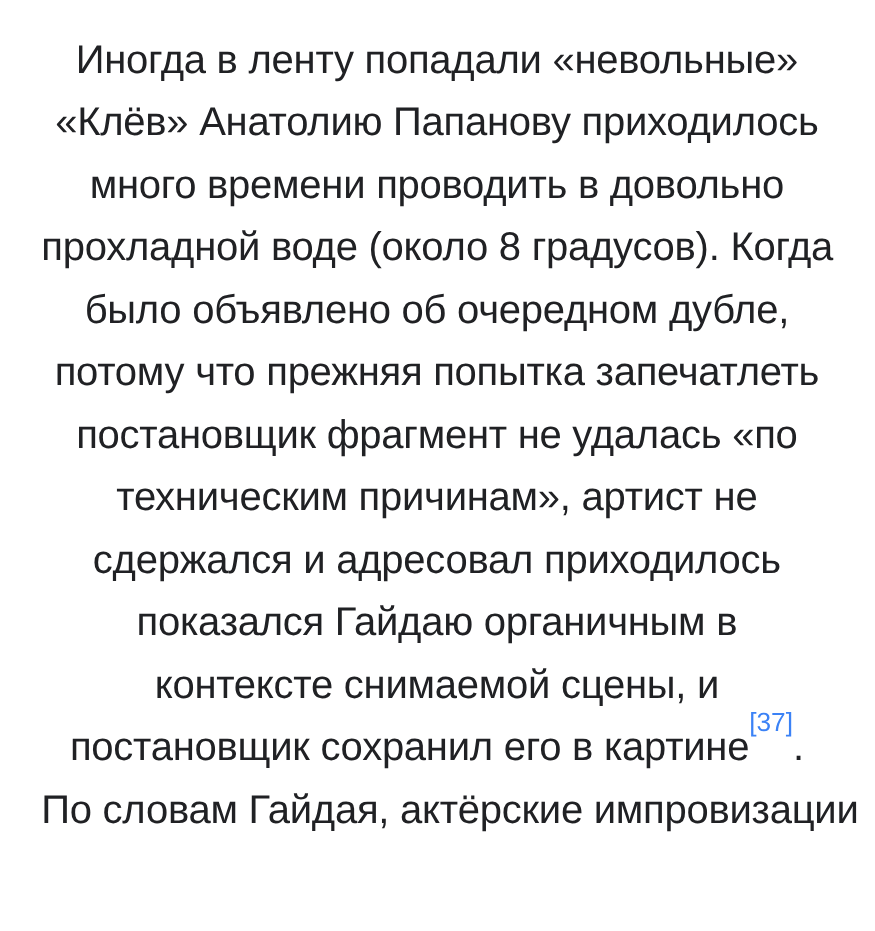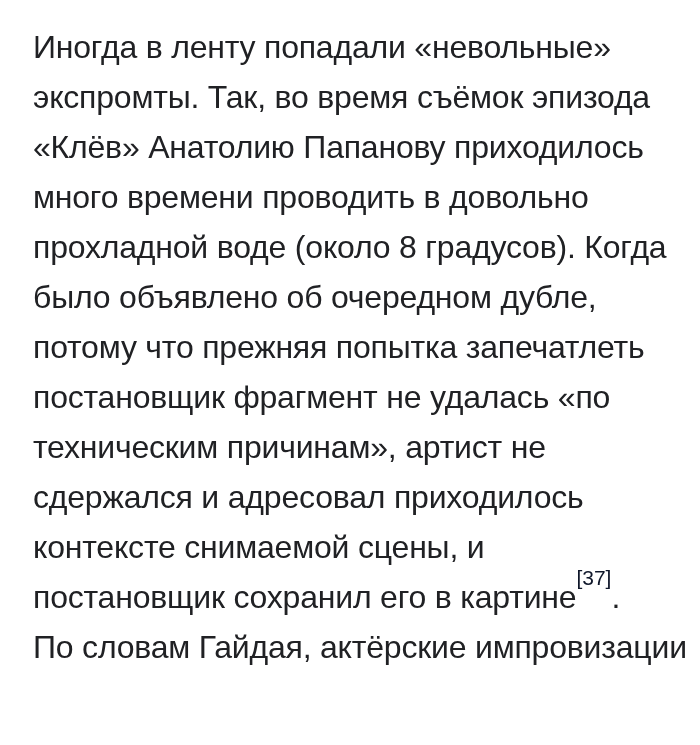--- a/index.html
+++ b/index.html
@@ -18,50 +18,51 @@
     width: 700px;
     padding: 22px 34px 0 33px;
     color: #202124;
     font-size: 32px;
     line-height: 50px;
     letter-spacing: -0.2px;
   }
   .line {
     height: 50px;
     white-space: nowrap;
+    text-align: center;
   }
   sup.ref {
-    color: #0f172a;
+    color: #3b82f6;
     font-size: 21px;
     letter-spacing: 0;
     line-height: 0;
     position: relative;
     top: -11px;
     cursor: pointer;
   }
   .partial {
     
   }
 </style>
 </head>
 <body>
 
 <main class="article">
   <article>
 
     <div class="line">Иногда в ленту попадали «невольные»</div>
-    <div class="line">экспромты. Так, во время съёмок эпизода</div>
     <div class="line">«Клёв» Анатолию Папанову приходилось</div>
     <div class="line">много времени проводить в довольно</div>
     <div class="line">прохладной воде (около 8 градусов). Когда</div>
     <div class="line">было объявлено об очередном дубле,</div>
     <div class="line">потому что прежняя попытка запечатлеть</div>
     <div class="line">постановщик фрагмент не удалась «по</div>
     <div class="line">техническим причинам», артист не</div>
     <div class="line">сдержался и адресовал приходилось</div>
+    <div class="line">показался Гайдаю органичным в</div>
     <div class="line">контексте снимаемой сцены, и</div>
 
     <div class="line">
       <span>постановщик сохранил его в картине</span><sup class="ref">[37]</sup><span>.</span>
     </div>
 
     <div class="line partial">По словам Гайдая, актёрские импровизации</div>
 
   </article>
 </main>

